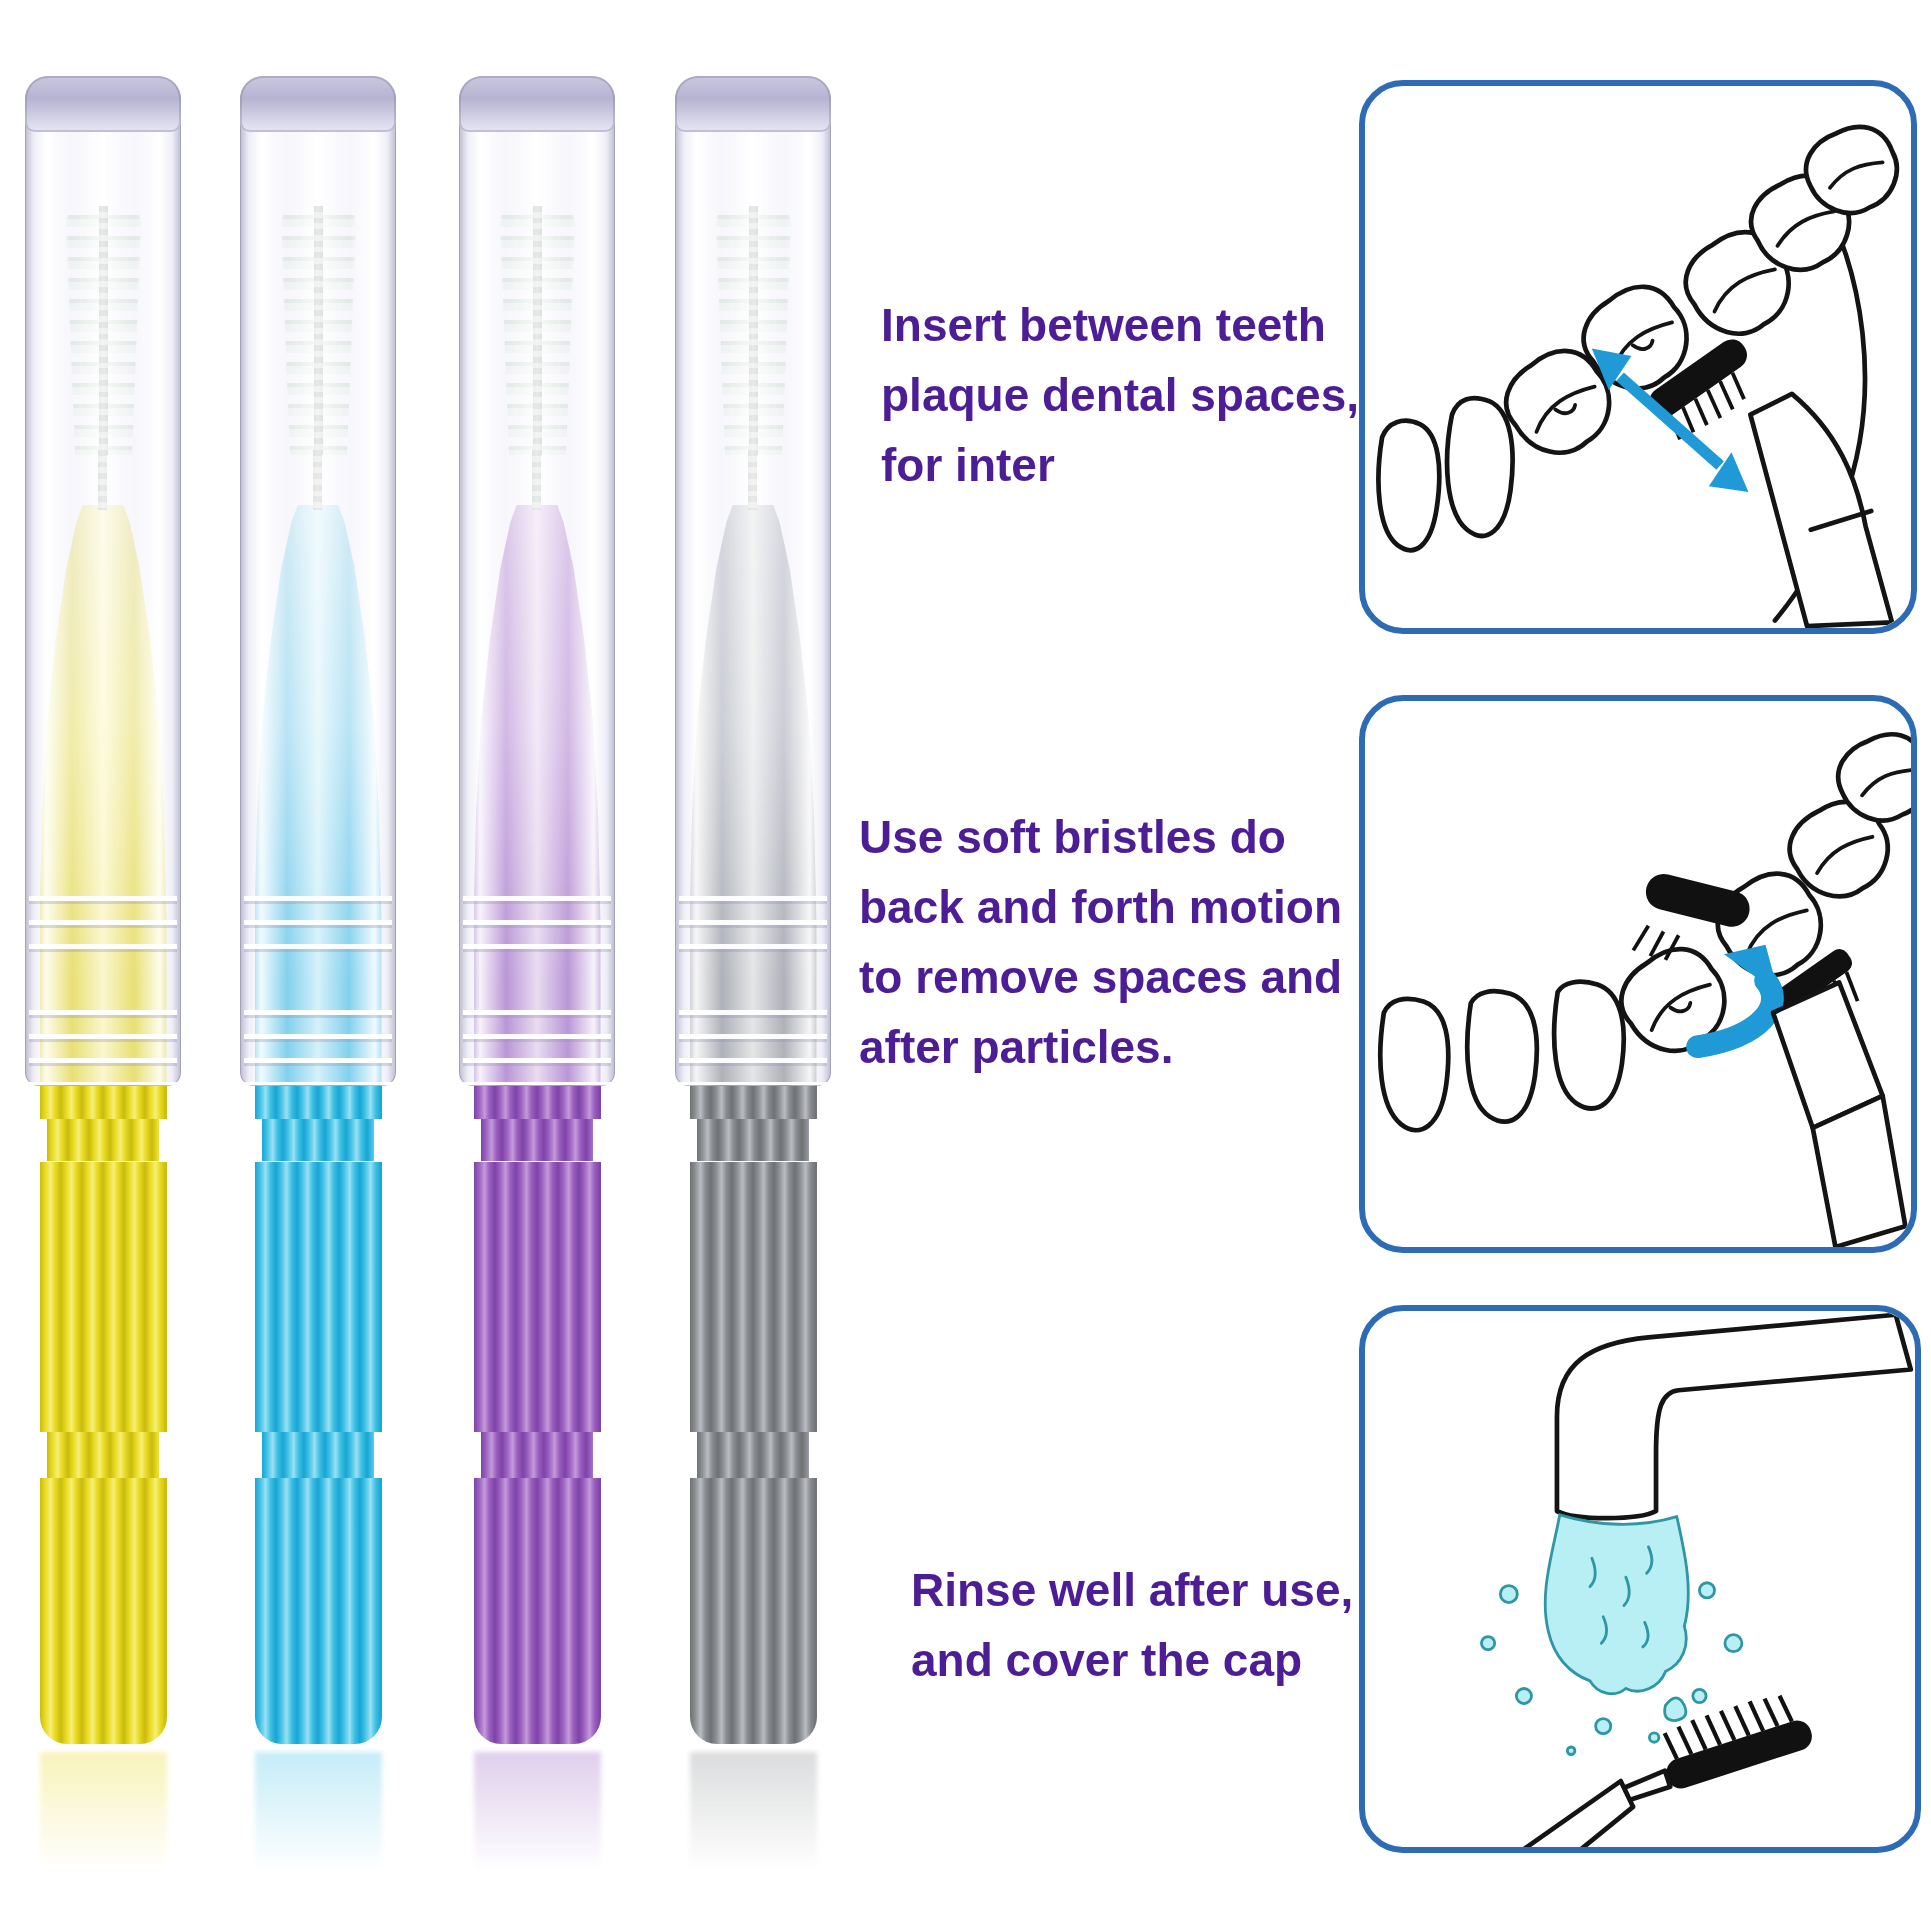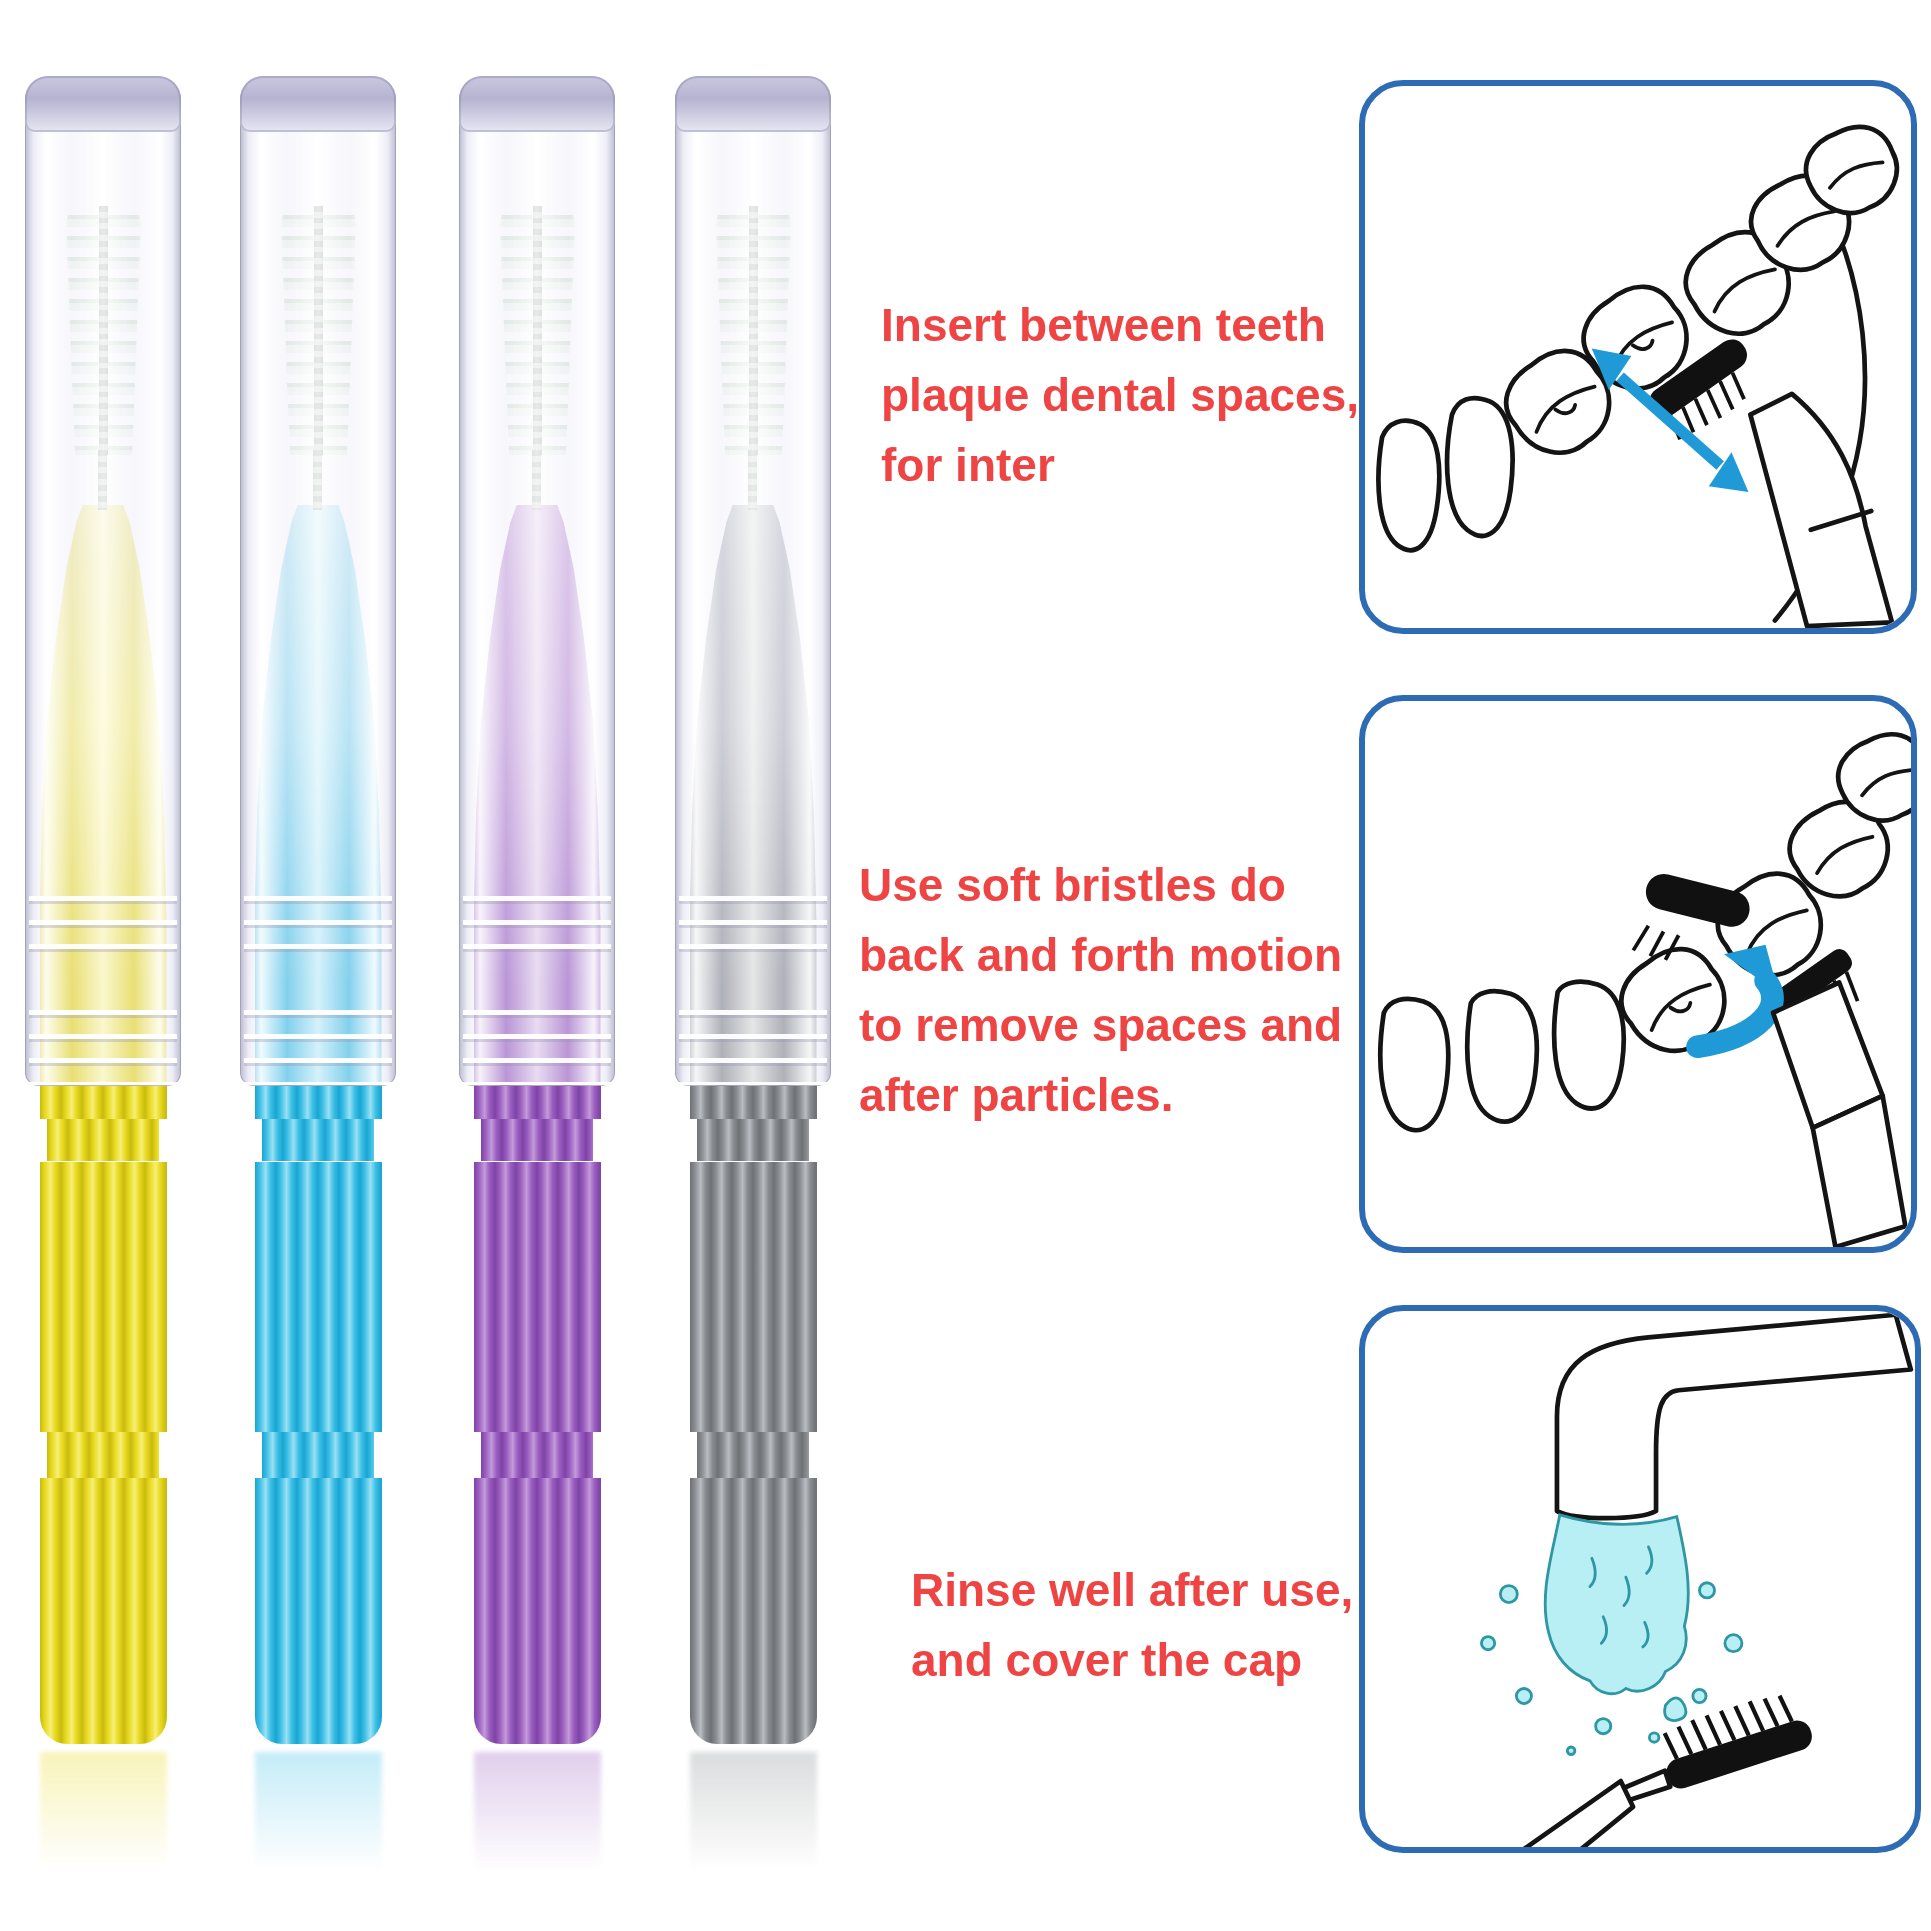--- a/index.html
+++ b/index.html
@@ -33,23 +33,23 @@
   .hseg{position:absolute;left:14.5px;width:127px;
         background:repeating-linear-gradient(90deg,var(--cd) 0px,var(--c) 4.8px,var(--cl) 10.6px,var(--c) 15.4px,var(--cd) 21px);}
   .hs1{top:1086px;height:33px;}
   .hs2{top:1119px;height:42px;left:22px;width:112px;}
   .hs3{top:1162px;height:270px;}
   .hs4{top:1432px;height:46px;left:22px;width:112px;}
   .hs5{top:1478px;height:266px;border-radius:0 0 27px 27px;}
   .reflection{position:absolute;left:14.5px;top:1752px;width:127px;height:159px;opacity:.30;filter:blur(2.9px);
         background:linear-gradient(180deg,var(--c) 0%,rgba(255,255,255,0) 75%);}
   
-  .caption{position:absolute;color:#ef4444;font-weight:700;font-size:46px;line-height:70px;letter-spacing:0;}
+  .caption{position:absolute;color:#4c1d95;font-weight:700;font-size:46px;line-height:70px;letter-spacing:0;}
   .cap1{left:881px;top:290px;width:483px;}
-  .cap2{left:859px;top:850px;width:541px;}
+  .cap2{left:859px;top:802px;width:541px;}
   .cap3{left:884px;top:1555px;width:502px;margin-left:27px;}
   
   .panel{position:absolute;border:6.8px solid var(--panel-border,#2d6cb4);border-radius:44px;background:#fff;box-sizing:border-box;overflow:hidden;}
   .p1{left:1359px;top:80px;width:558px;height:554px;}
   .p2{left:1359px;top:695px;width:558px;height:558px;}
   .p3{left:1359px;top:1305px;width:562px;height:548px;}
   .panel svg{display:block;width:100%;height:100%;}
   .ln{fill:#ffffff;stroke:#141414;stroke-width:5;stroke-linejoin:round;}
   .lo{fill:none;stroke:#141414;stroke-width:5;stroke-linecap:round;}
   .lt{fill:none;stroke:#141414;stroke-width:4;stroke-linecap:round;}

